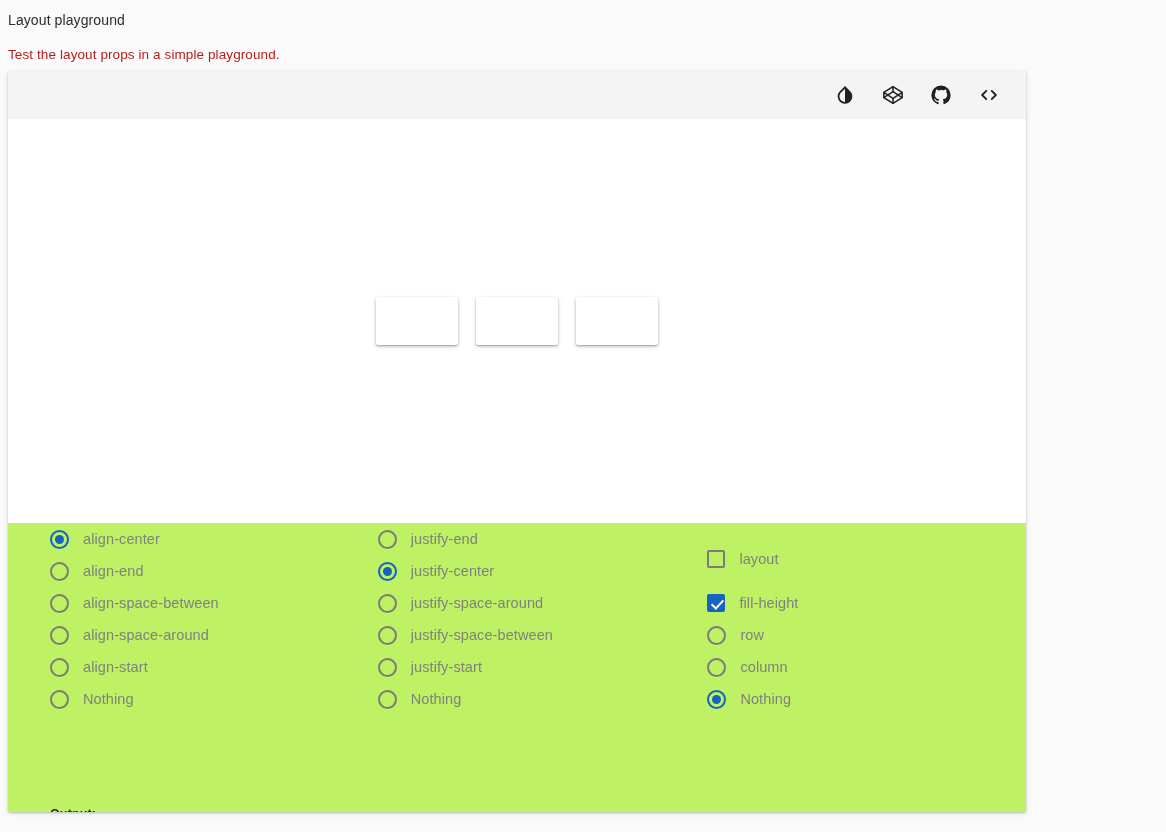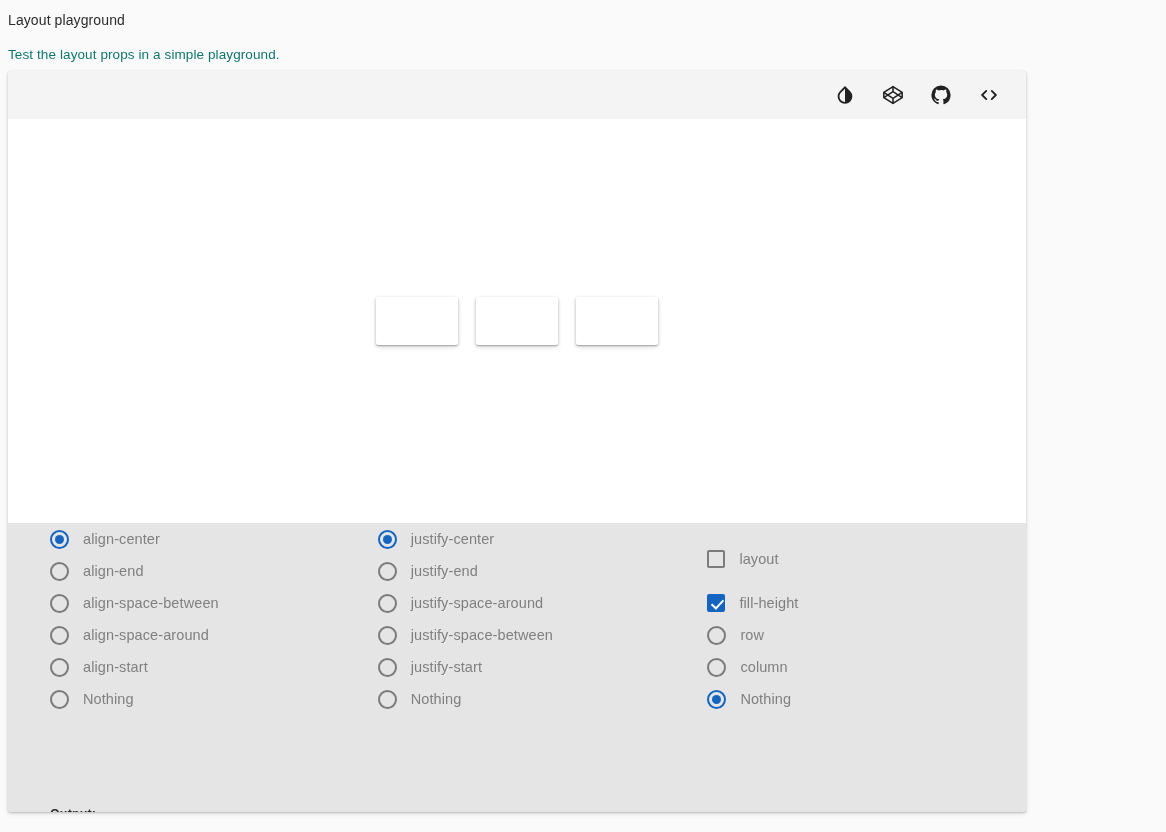--- a/index.html
+++ b/index.html
@@ -21,34 +21,34 @@
   .page-title {
     font-size: 14px;
     color: #2c2c2c;
     font-weight: 400;
     line-height: 20px;
     padding-top: 4px;
     letter-spacing: .1px;
   }
   .page-subtitle {
     font-size: 13.5px;
-    color: #0f766e;
+    color: #b91c1c;
     font-weight: 400;
     padding-top: 17px;
     letter-spacing: .1px;
   }
 
   
   .playground-card {
     position: absolute;
     left: 8px;
     top: 71px;
     width: 1018px;
     height: 741px;
-    background: #e5e5e5;
+    background: #bef264;
     border-radius: 2px;
     box-shadow: 0 1px 3px rgba(0,0,0,.14),
                 0 1px 2px rgba(0,0,0,.10),
                 0 2px 6px rgba(0,0,0,.06);
     overflow: hidden;
   }
 
   
   .toolbar {
     height: 48px;
@@ -263,31 +263,31 @@
 
       <div class="opt-row">
         <span class="radio"></span>
         <span class="opt-label">Nothing</span>
       </div>
     </div>
 
     <div class="control-col col-justify">
 
       <div class="opt-row">
+        <span class="radio"></span>
+        <span class="opt-label">justify-end</span>
+      </div>
+
+      <div class="opt-row">
         <span class="radio on"></span>
         <span class="opt-label">justify-center</span>
       </div>
 
       <div class="opt-row">
         <span class="radio"></span>
-        <span class="opt-label">justify-end</span>
-      </div>
-
-      <div class="opt-row">
-        <span class="radio"></span>
         <span class="opt-label">justify-space-around</span>
       </div>
 
       <div class="opt-row">
         <span class="radio"></span>
         <span class="opt-label">justify-space-between</span>
       </div>
 
       <div class="opt-row">
         <span class="radio"></span>

